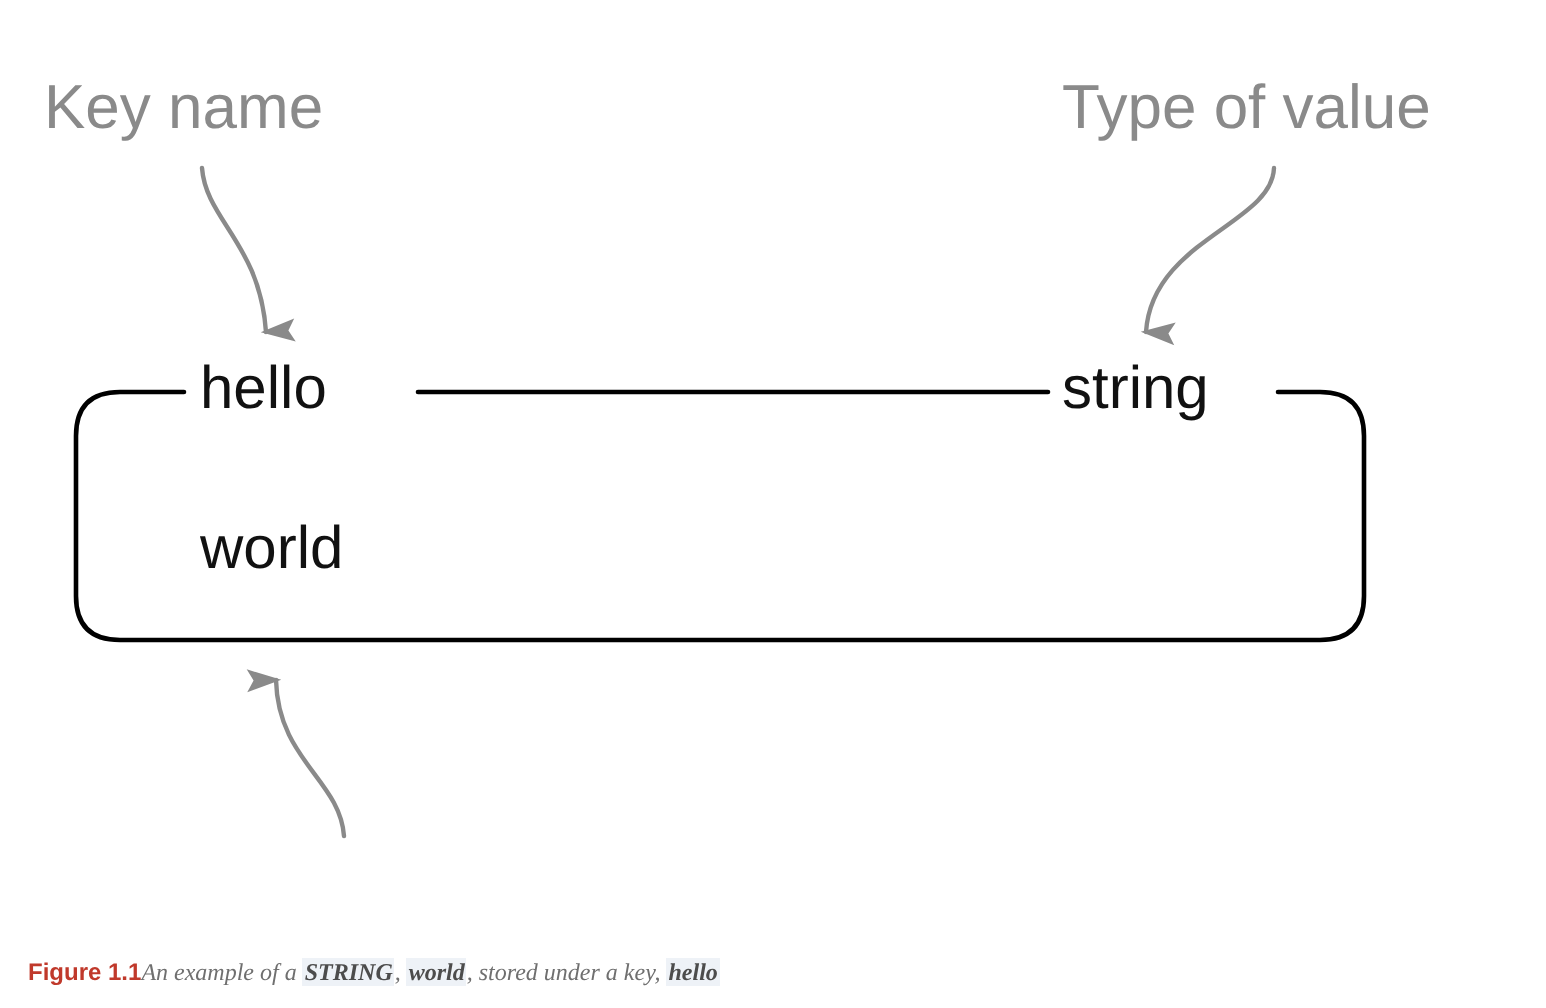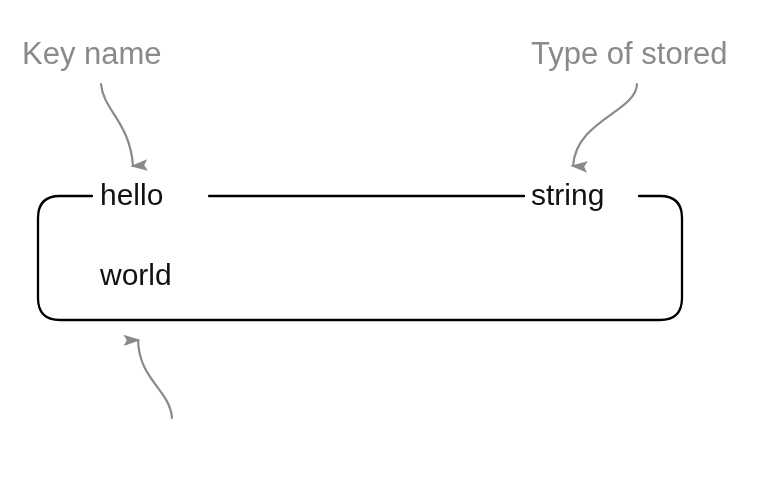--- a/index.html
+++ b/index.html
@@ -86,21 +86,21 @@
     padding: 0 1px;
   }
 </style>
 </head>
 <body>
 
 <div id="page">
 
   <div class="anno-label" id="label-key-name">Key name</div>
 
-  <div class="anno-label" id="label-type-of-value">Type of stored</div>
+  <div class="anno-label" id="label-type-of-value">Type of value</div>
 
 
   <svg id="diagram-svg" viewBox="0 0 773 504">
 
     <defs>
       <marker id="arrowhead-down" markerWidth="9" markerHeight="9" refX="3" refY="7.2" orient="auto" markerUnits="strokeWidth">
         <path d="M 0.4 0.6 L 3 8.4 L 5.6 0.6 L 3 2.1 Z" fill="#8a8a8a"></path>
       </marker>
       <marker id="arrowhead-up" markerWidth="9" markerHeight="9" refX="3" refY="7.2" orient="auto" markerUnits="strokeWidth">
         <path d="M 0.4 0.6 L 3 8.4 L 5.6 0.6 L 3 2.1 Z" fill="#8a8a8a"></path>
@@ -118,14 +118,17 @@
 
     <path d="M 172 418 C 170 390 139 380 138 340" fill="none" stroke="#8a8a8a" stroke-width="2.2" stroke-linecap="round" marker-end="url(#arrowhead-up)"></path>
   </svg>
 
   <div class="box-text" id="box-key-text">hello</div>
 
   <div class="box-text" id="box-type-text">string</div>
 
   <div class="box-text" id="box-value-text">world</div>
 
+  <div id="figure-caption">
+    <span class="fig-num">Figure 1.1</span><span class="cap-text">An example of a </span><span class="code-term">STRING</span><span class="cap-text">, </span><span class="code-term">world</span><span class="cap-text">, stored under a key, </span><span class="code-term">hello</span>
+  </div>
 
 </div>
 
 </body></html>

